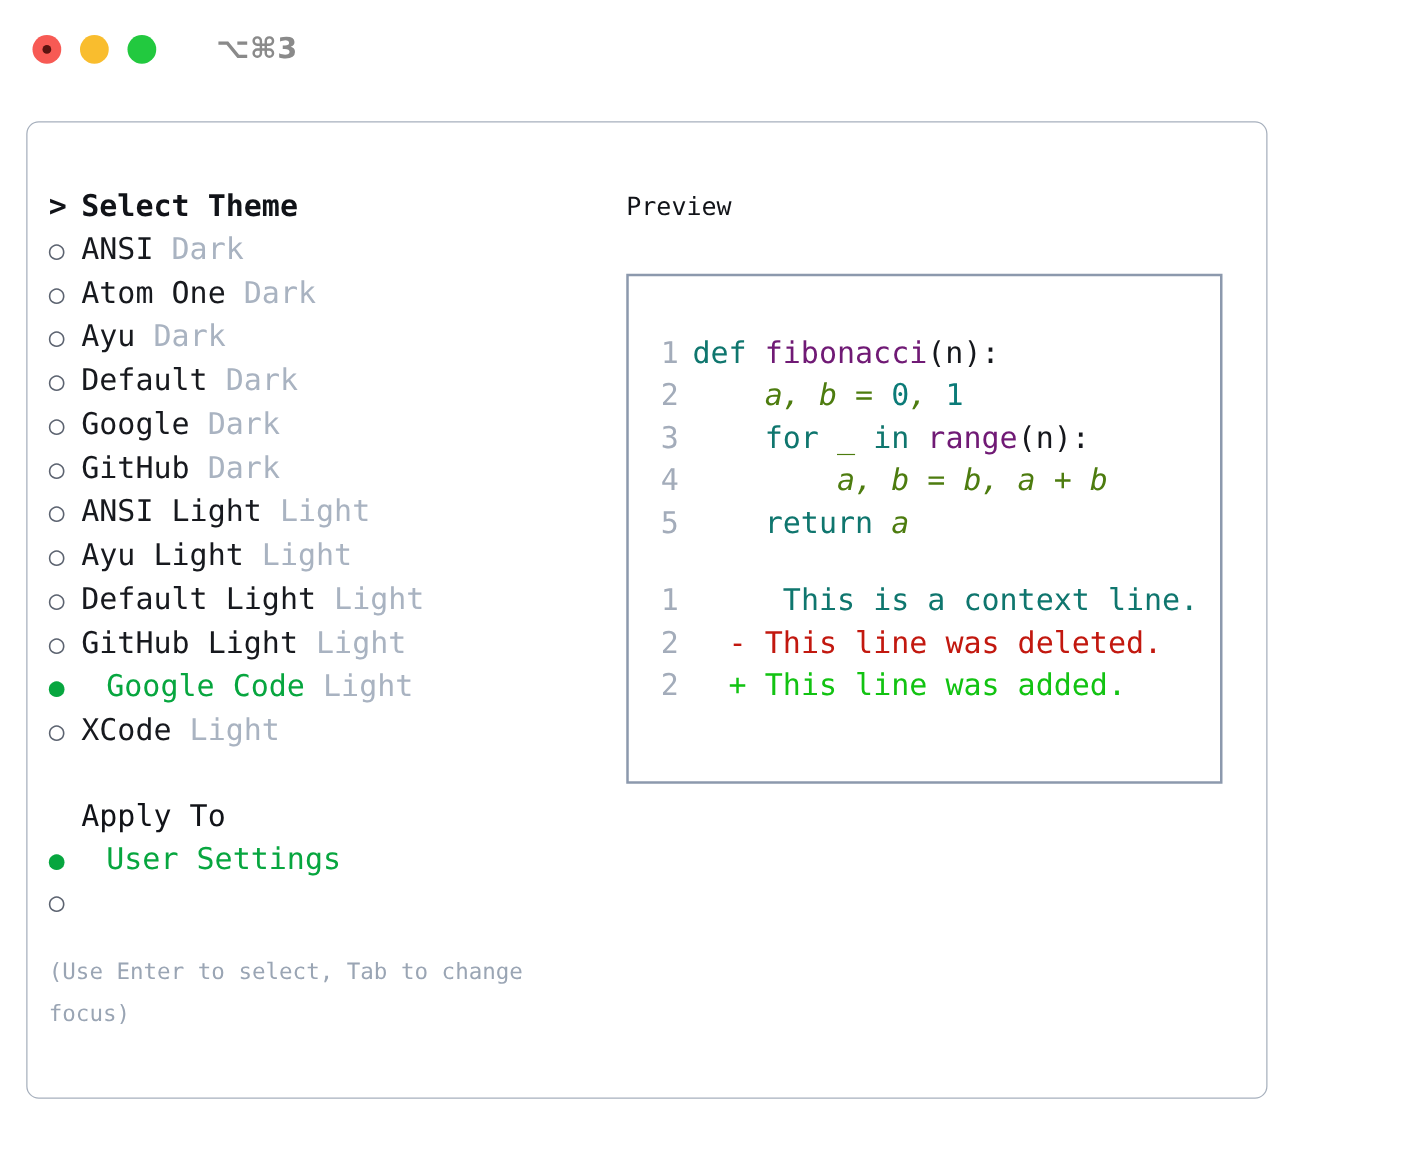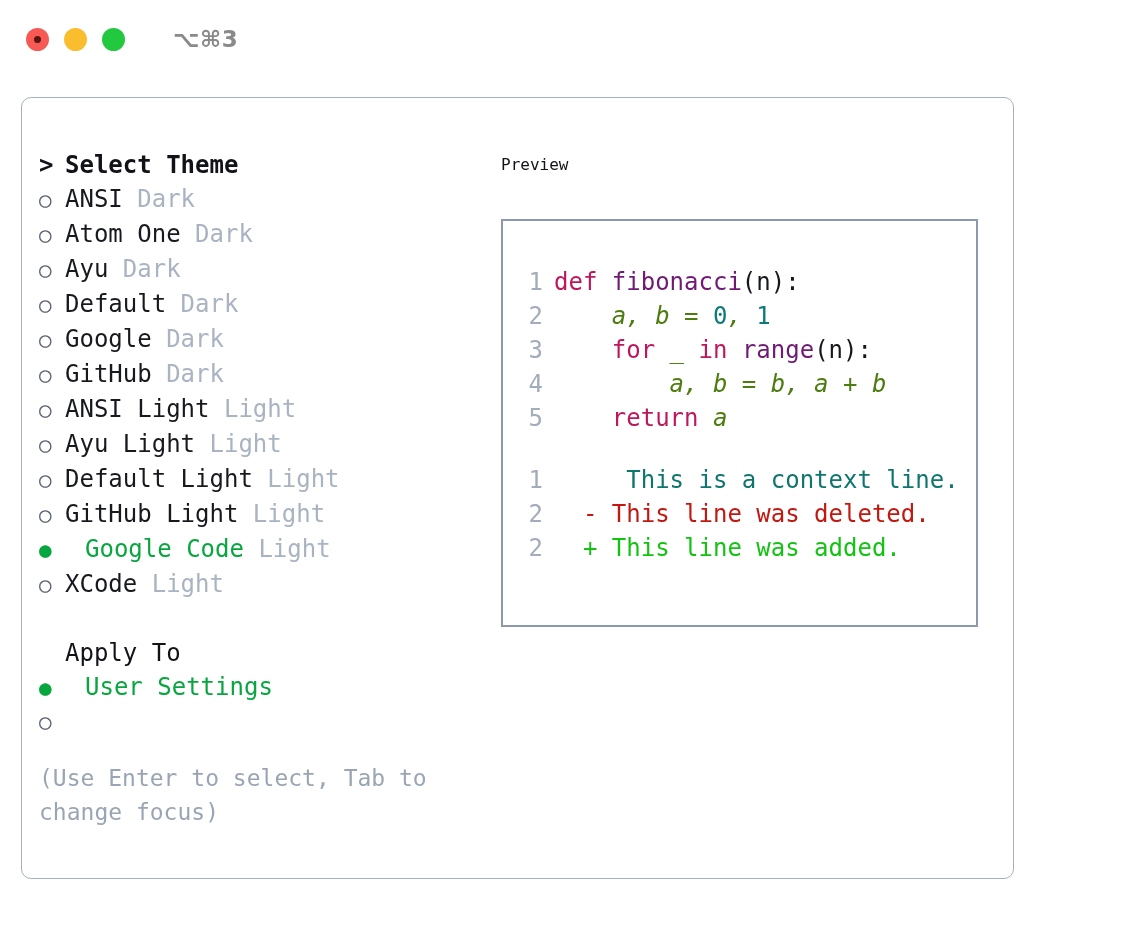--- a/index.html
+++ b/index.html
@@ -138,36 +138,36 @@
 
   .opt-variant { color: #a9b3c1; }
 
   .spacer-row { height: 34px; }
 
   .hint {
     position: absolute;
     left: 17px;
     top: 663px;
     width: 410px;
-    font-size: 23px;
+    font-size: 18px;
     line-height: 34px;
     color: #9aa5b4;
     white-space: pre-wrap;
   }
 
   
   .right-col {
     position: absolute;
     left: 479px;
     top: 50px;
     width: 490px;
   }
 
   .preview-head {
-    font-size: 16px;
+    font-size: 20px;
     line-height: 34px;
     color: #111318;
     white-space: pre;
   }
 
   .preview-box {
     margin-top: 37px;
     width: 477px;
     height: 408px;
     border: 2px solid #8c99ad;
@@ -189,21 +189,21 @@
     width: 26px;
     flex: none;
     text-align: right;
     color: #a3acba;
     margin-right: 11px;
   }
 
   .code-gap { height: 28px; }
 
   
-  .tok-kw    { color: #be185d; }
+  .tok-kw    { color: #0f766e; }
   .tok-fn    { color: #701a75; }
   .tok-num   { color: #0b7b78; }
   .tok-plain { color: #4d7c0f; font-style: italic; }
   .tok-punct { color: #15171c; }
 
   
   .diff-ctx { color: #0f766e; }
   .diff-del { color: #c2180f; }
   .diff-add { color: #12c312; }
 </style>

